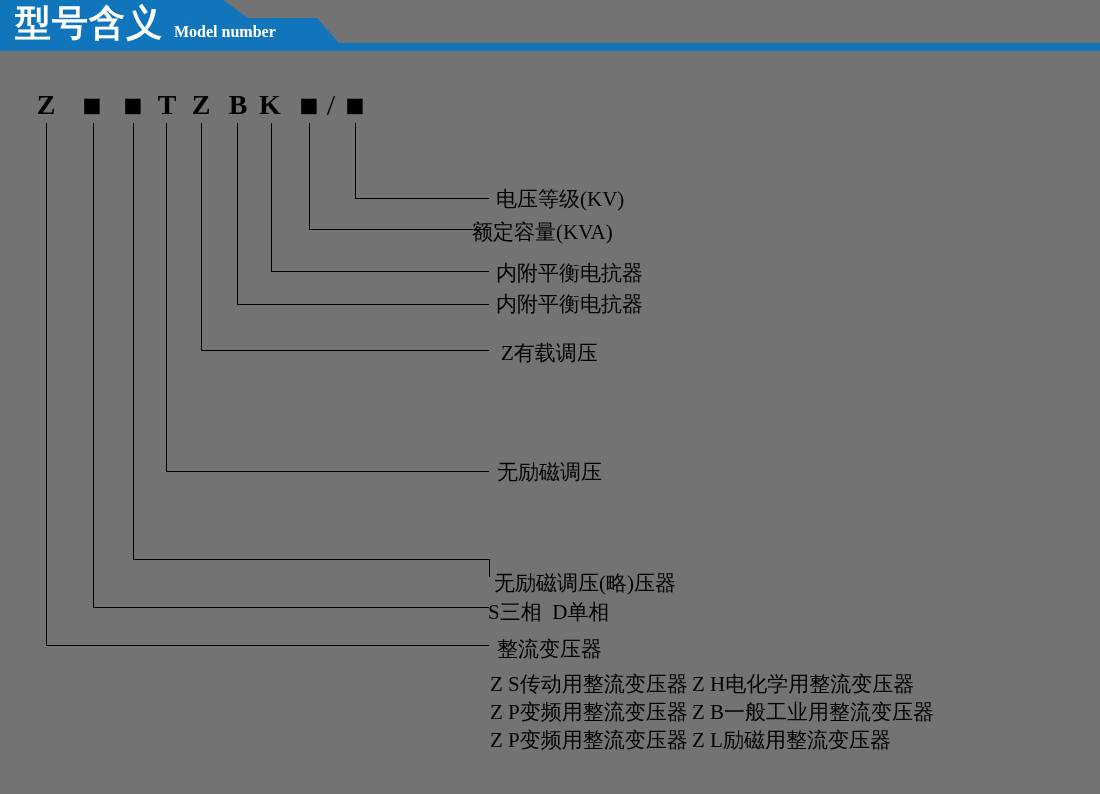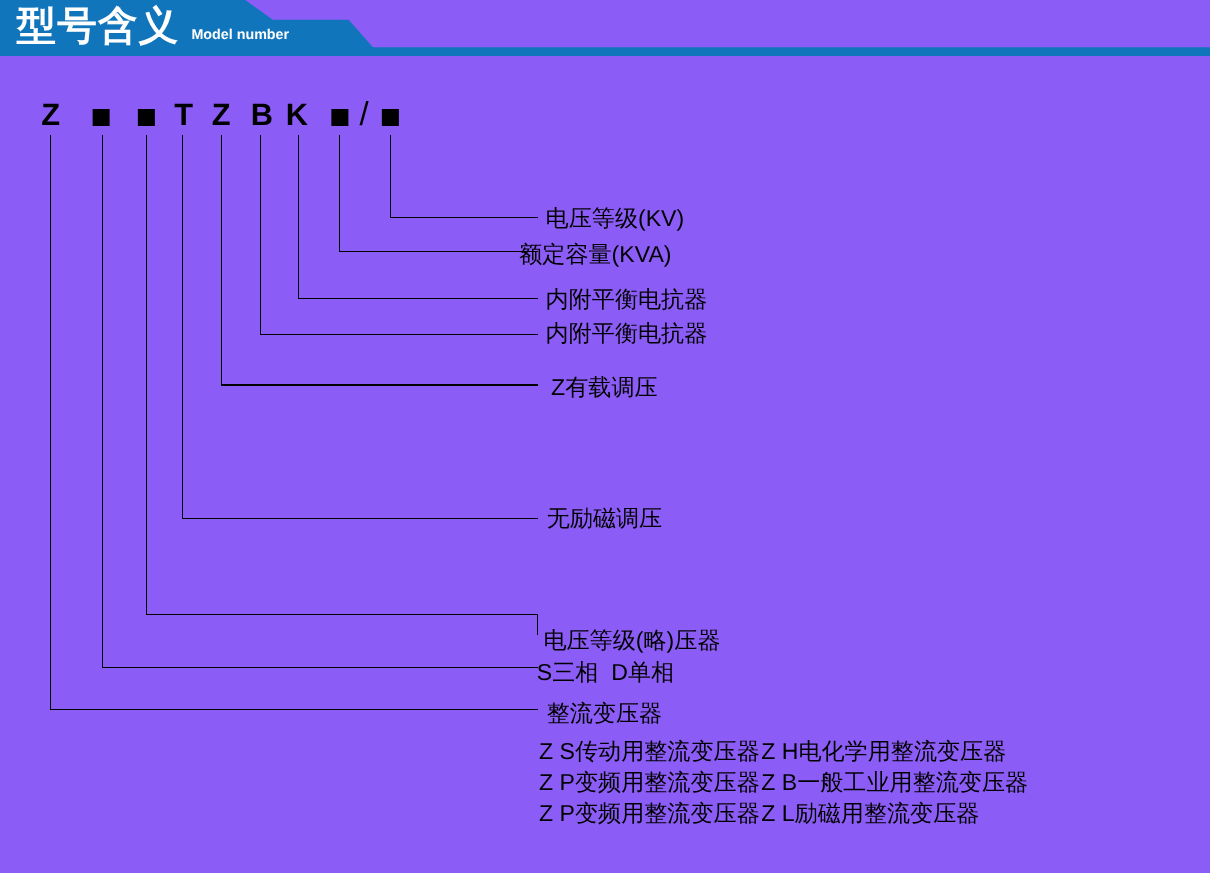--- a/index.html
+++ b/index.html
@@ -1,28 +1,28 @@
 <!DOCTYPE html>
 <html><head>
 <meta charset="utf-8">
 <style>
   html,body{margin:0;padding:0;background:#ffffff;}
   .page{
-    position:relative;width:1100px;height:794px;background:#8b5cf6;overflow:hidden;
-    font-family:Liberation Sans, sans-serif;color:#000;
+    position:relative;width:1100px;height:794px;background:#737373;overflow:hidden;
+    font-family:Liberation Serif, serif;color:#000;
   }
   
   .banner{position:absolute;top:0;left:0;width:1100px;height:52px;}
   .banner svg{position:absolute;top:0;left:0;}
   .banner-title{
     position:absolute;top:2px;left:15px;font-size:36px;font-weight:bold;
     color:#fff;letter-spacing:1px;line-height:42px;white-space:nowrap;
   }
   .banner-subtitle{
-    position:absolute;top:23px;left:174px;font-size:13px;font-weight:600;
+    position:absolute;top:23px;left:174px;font-size:16px;font-weight:600;
     color:#fff;white-space:nowrap;
   }
   
   .code-char{
     position:absolute;top:88px;height:34px;line-height:34px;
     font-size:28px;font-weight:600;color:#000;transform:translateX(-50%);
     white-space:nowrap;
   }
   .code-square{font-size:32px;font-weight:400;}
   .code-slash{font-size:30px;font-weight:500;}
@@ -72,21 +72,21 @@
     <polyline points="93,123 93,607 489,607"></polyline>
     <polyline points="46,123 46,645 489,645"></polyline>
   </svg>
 
   <div class="lbl" style="top:187px;left:496px">电压等级(KV)</div>
   <div class="lbl" style="top:220px;left:472px">额定容量(KVA)</div>
   <div class="lbl" style="top:261px;left:496px">内附平衡电抗器</div>
   <div class="lbl" style="top:292px;left:496px">内附平衡电抗器</div>
   <div class="lbl" style="top:341px;left:501px">Z有载调压</div>
   <div class="lbl" style="top:460px;left:497px">无励磁调压</div>
-  <div class="lbl" style="top:571px;left:494px">电压等级(略)压器</div>
+  <div class="lbl" style="top:571px;left:494px">无励磁调压(略)压器</div>
   <div class="lbl" style="top:600px;left:488px">S三相  D单相</div>
   <div class="lbl" style="top:637px;left:497px">整流变压器</div>
 
   <div>
     <div class="lbl" style="top:672px;left:490px">Z S传动用整流变压器</div>
     <div class="lbl" style="top:672px;left:692px">Z H电化学用整流变压器</div>
     <div class="lbl" style="top:700px;left:490px">Z P变频用整流变压器</div>
     <div class="lbl" style="top:700px;left:692px">Z B一般工业用整流变压器</div>
     <div class="lbl" style="top:728px;left:490px">Z P变频用整流变压器</div>
     <div class="lbl" style="top:728px;left:692px">Z L励磁用整流变压器</div>

